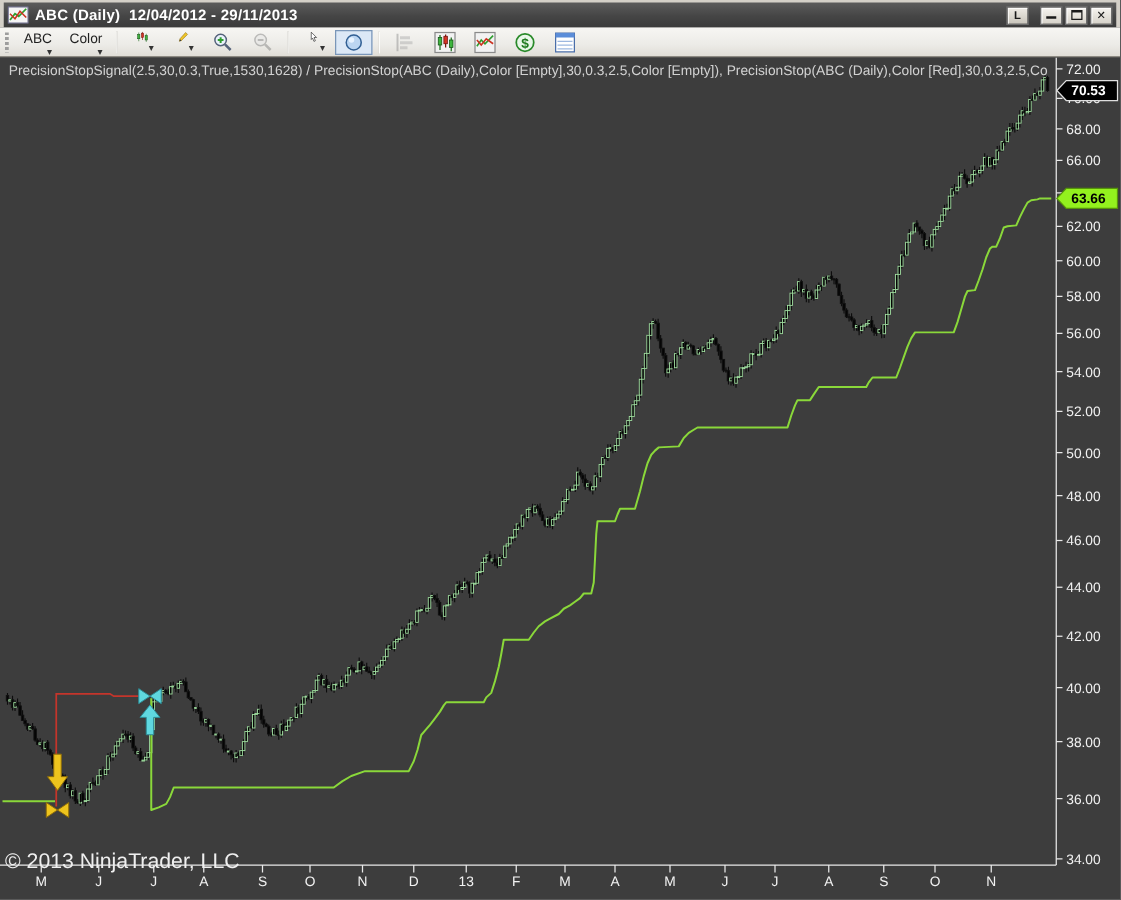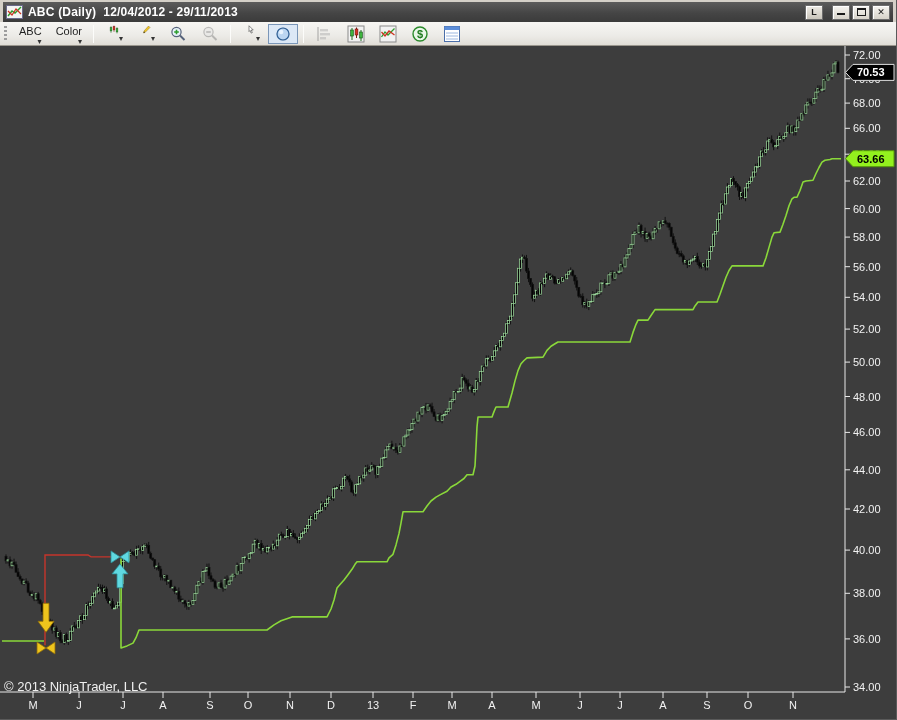--- a/index.html
+++ b/index.html
@@ -30,21 +30,21 @@
   .tbtn .caret{font-size:8px;color:#333;margin-left:4px;}
   .tbtn.pressed{border:1px solid #7a96b8;background:#dce8f6;}
   .tbtn.disabled{opacity:.45;}
   .tsep{width:1px;height:18px;background:#aaa69d;border-right:1px solid #fcfcfa;margin:0 4px;}
   .icon18{width:18px;height:18px;display:block;}
   
   .chart-area{position:absolute;left:0;top:46px;width:897px;height:674px;background:#3d3d3d;}
   .chart-svg{position:absolute;left:0;top:0;}
   .indicator-label{position:absolute;left:7px;top:5px;right:54px;white-space:nowrap;overflow:hidden;
                    color:#d2d2d2;font-size:11px;}
-  .copyright{position:absolute;left:4px;top:633px;color:#efefef;font-size:13px;}
+  .copyright{position:absolute;left:4px;top:633px;color:#efefef;font-size:17px;}
 </style>
 </head>
 <body>
 
 <div class="window">
 
   <div class="top-chrome">
     <div class="titlebar">
       <svg class="app-icon" viewBox="0 0 17 14">
         <rect x="0.5" y="0.5" width="16" height="13" fill="#f4f4f4" stroke="#6a6a8a"></rect>
@@ -688,16 +688,17 @@
         </g>
         <g>
           <polygon points="845.5,158.7 853,150.7 894,150.7 894,166.7 853,166.7" fill="#93f11e" stroke="#56950a" stroke-width="1"></polygon>
           <text x="857" y="162.7" font-size="11" font-weight="bold" fill="#000000" font-family="Liberation Sans, sans-serif">63.66</text>
         </g>
         <g>
           <polygon points="845.5,72.4 853,64.4 894,64.4 894,80.4 853,80.4" fill="#000000" stroke="#dedede" stroke-width="1"></polygon>
           <text x="857" y="76.4" font-size="11" font-weight="bold" fill="#ffffff" font-family="Liberation Sans, sans-serif">70.53</text>
         </g>
       </svg>
+    <div class="indicator-label">PrecisionStopSignal(2.5,30,0.3,True,1530,1628) / PrecisionStop(ABC (Daily),Color [Empty],30,0.3,2.5,Color [Empty]), PrecisionStop(ABC (Daily),Color [Red],30,0.3,2.5,Co</div>
     <div class="copyright">© 2013 NinjaTrader, LLC</div>
   </div>
 
 </div>
 
 </body></html>

